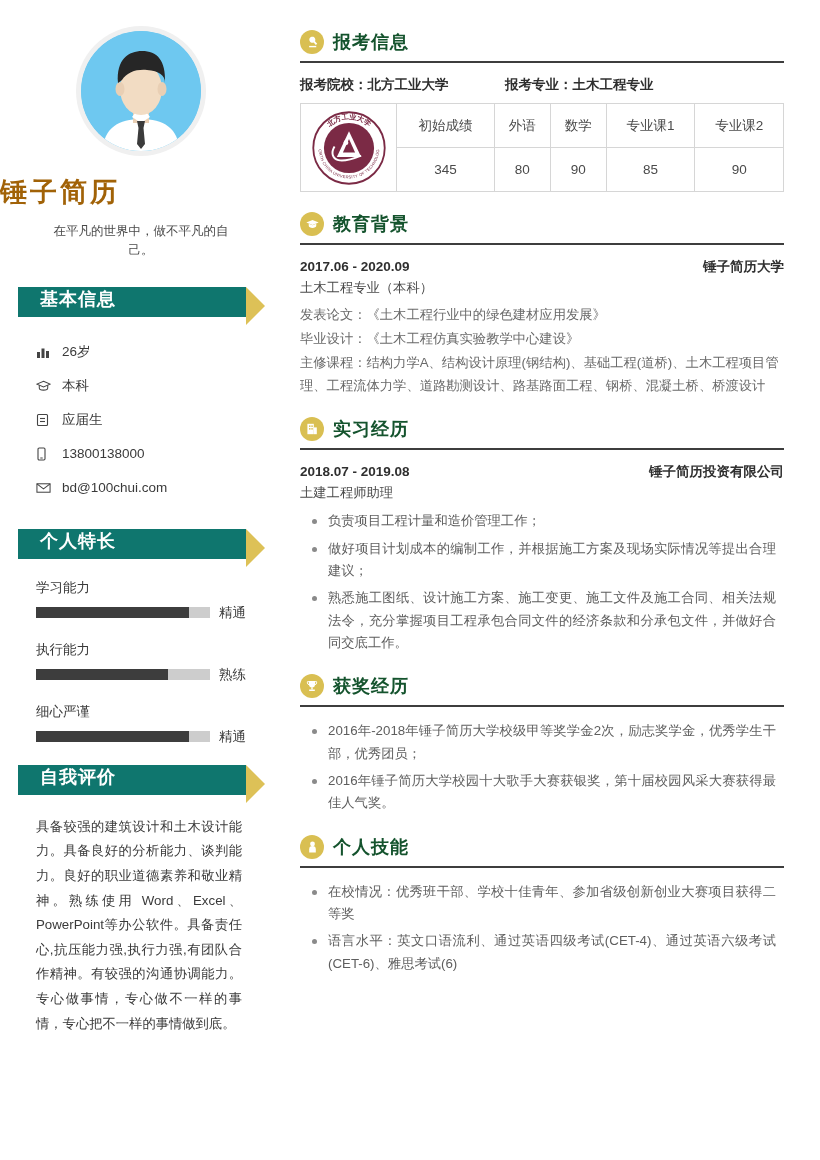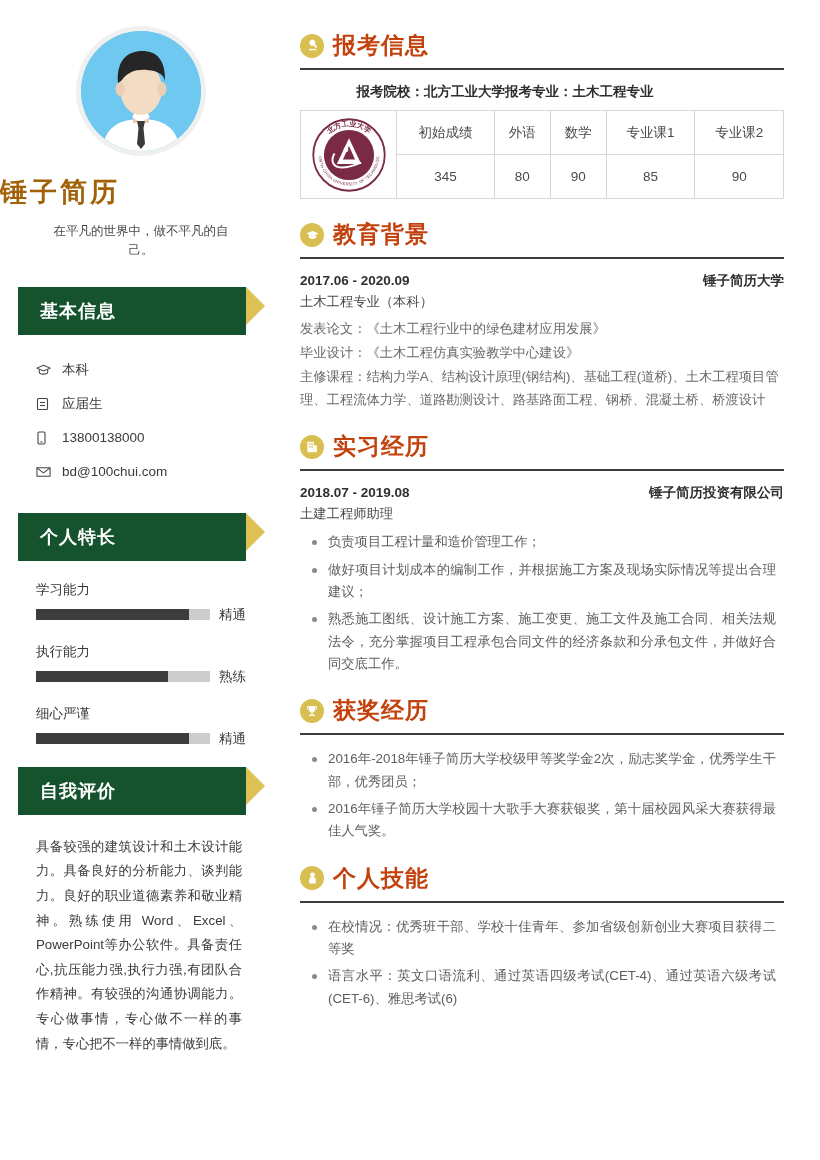--- a/index.html
+++ b/index.html
@@ -29,22 +29,22 @@
     text-align: left; font-size: 27px; font-weight: 700;
     color: #a16207; letter-spacing: 3px; margin-bottom: 12px;
   }
   .motto {
     text-align: center; font-size: 12.5px; color: #4a4a4a;
     line-height: 1.55; padding: 0 42px; margin-bottom: 26px;
   }
 
   
   .banner {
-    position: relative; height: 48px; margin: 0 36px 0 18px;
-    background: #14532d; display: flex; align-items: center;
+    position: relative; height: 30px; margin: 0 36px 0 18px;
+    background: #0f766e; display: flex; align-items: flex-start;
   }
   .banner::after {
     content: ""; position: absolute; right: -19px; top: 0;
     width: 0; height: 0;
     border-top: 19px solid transparent;
     border-bottom: 19px solid transparent;
     border-left: 19px solid #ddc157;
   }
   .banner-text {
     font-size: 18px; font-weight: 700; color: #ffffff;
@@ -80,25 +80,25 @@
   .main { flex: 1; padding: 30px 36px 0 18px; }
 
   .section { margin-bottom: 20px; }
   .sec-head { display: flex; align-items: center; gap: 9px; padding-bottom: 7px; }
   .sec-ico {
     width: 24px; height: 24px; border-radius: 50%;
     background: #d9bf52; flex: 0 0 24px;
     display: flex; align-items: center; justify-content: center;
   }
   .sec-ico svg { display: block; }
-  .sec-title { font-size: 23px; font-weight: 700; color: #c2410c; letter-spacing: 1px; }
+  .sec-title { font-size: 18px; font-weight: 700; color: #14532d; letter-spacing: 1px; }
   .rule { height: 2px; background: #3d3d3d; margin-bottom: 13px; }
 
   .exam-line { display: flex; font-size: 13.5px; font-weight: 700; color: #2f2f2f; margin-bottom: 9px; }
-  .exam-line .c1 { width: 205px; flex: 0 0 205px; text-align: right; }
+  .exam-line .c1 { width: 205px; flex: 0 0 205px; }
 
   table.scores { width: 100%; border-collapse: collapse; }
   table.scores td {
     border: 1px solid #d6d6d6; text-align: center;
     font-size: 13.5px; color: #4a4a4a; height: 44px; padding: 0 4px;
   }
   td.logo-cell { width: 96px; padding: 4px; vertical-align: middle; }
 
   .seal { width: 76px; height: 76px; margin: 0 auto; display: block; }
 
@@ -144,20 +144,30 @@
       </div>
     </div>
 
     <div class="name">锤子简历</div>
     <div class="motto">在平凡的世界中，做不平凡的自己。</div>
 
     <div class="banner">
       <span class="banner-text">基本信息</span>
     </div>
     <div class="info-list">
+      <div class="info-row">
+        <span class="info-ico">
+          <svg width="14" height="14" viewBox="0 0 14 14">
+              <rect x="1" y="7" width="3" height="6" fill="#444"></rect>
+              <rect x="5.5" y="3.5" width="3" height="9.5" fill="#444"></rect>
+              <rect x="10" y="6" width="3" height="7" fill="#444"></rect>
+            </svg>
+        </span>
+        <span>26岁</span>
+      </div>
       <div class="info-row">
         <span class="info-ico">
           <svg width="15" height="14" viewBox="0 0 16 14">
               <path d="M8 2 L15 5 L8 8 L1 5 Z" fill="none" stroke="#444" stroke-width="1.1"></path>
               <path d="M3.5 6.2 V9.2 C3.5 10.6 5.6 11.4 8 11.4 C10.4 11.4 12.5 10.6 12.5 9.2 V6.2" fill="none" stroke="#444" stroke-width="1.1"></path>
             </svg>
         </span>
         <span>本科</span>
       </div>
       <div class="info-row">

